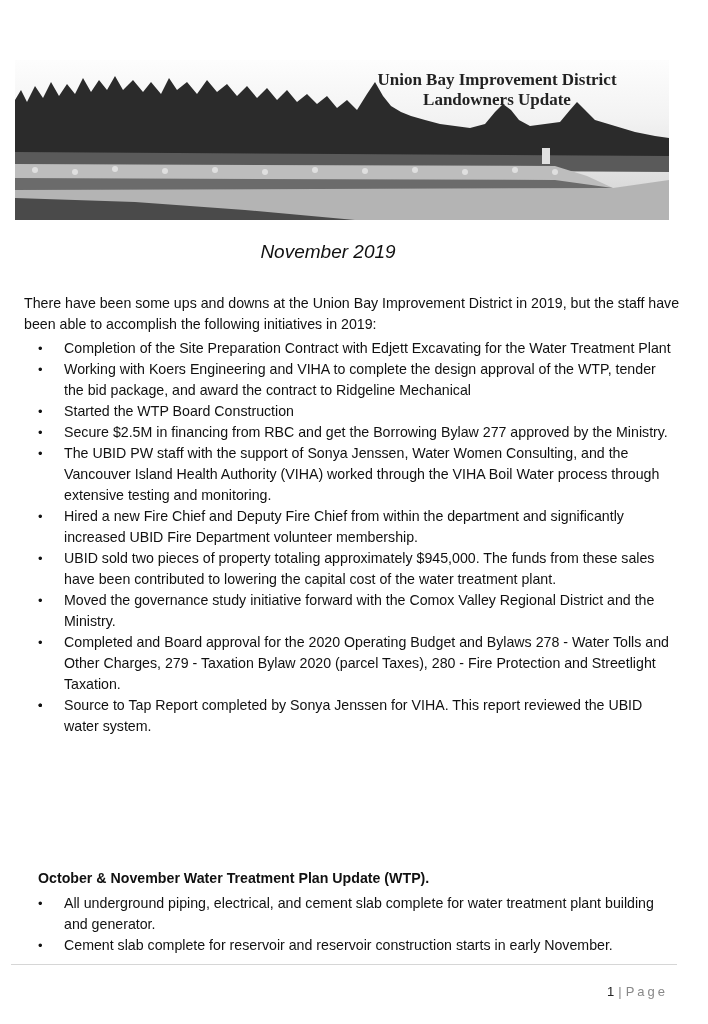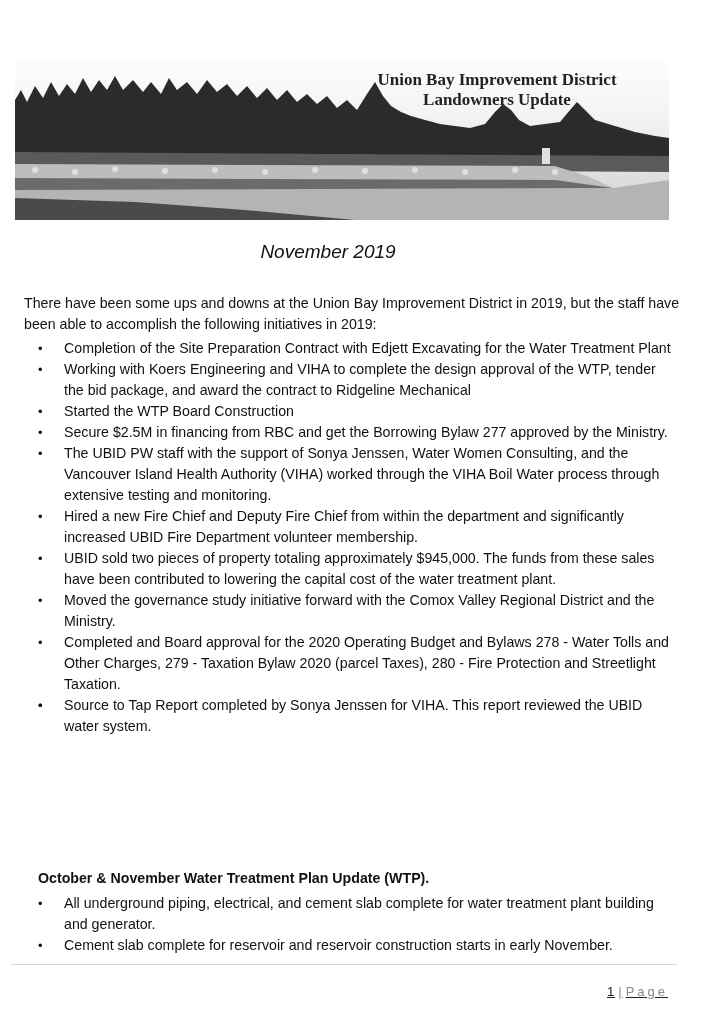--- a/index.html
+++ b/index.html
@@ -41,21 +41,20 @@
       position: absolute; left: 38px; top: 856px; font-weight: bold;
       font-size: 14.2px; line-height: 21px; margin-top: 12px;
     }
     #list-wtp { top: 893px; }
     .footer-rule {
       position: absolute; left: 11px; top: 964px; width: 666px; height: 1px; background: #d6d6d6;
     }
     .page-number {
       position: absolute; right: 40px; top: 984px; font-size: 13px; color: #222;
       letter-spacing: 1px;
-      text-decoration: underline;
     }
     .page-number .sep { color: #888; margin: 0 3px; }
     .page-number .page-word { color: #888; letter-spacing: 3px; }
   </style>
 </head>
 <body>
 
 <div class="banner">
   <svg viewBox="0 0 654 160" preserveAspectRatio="none">
 

